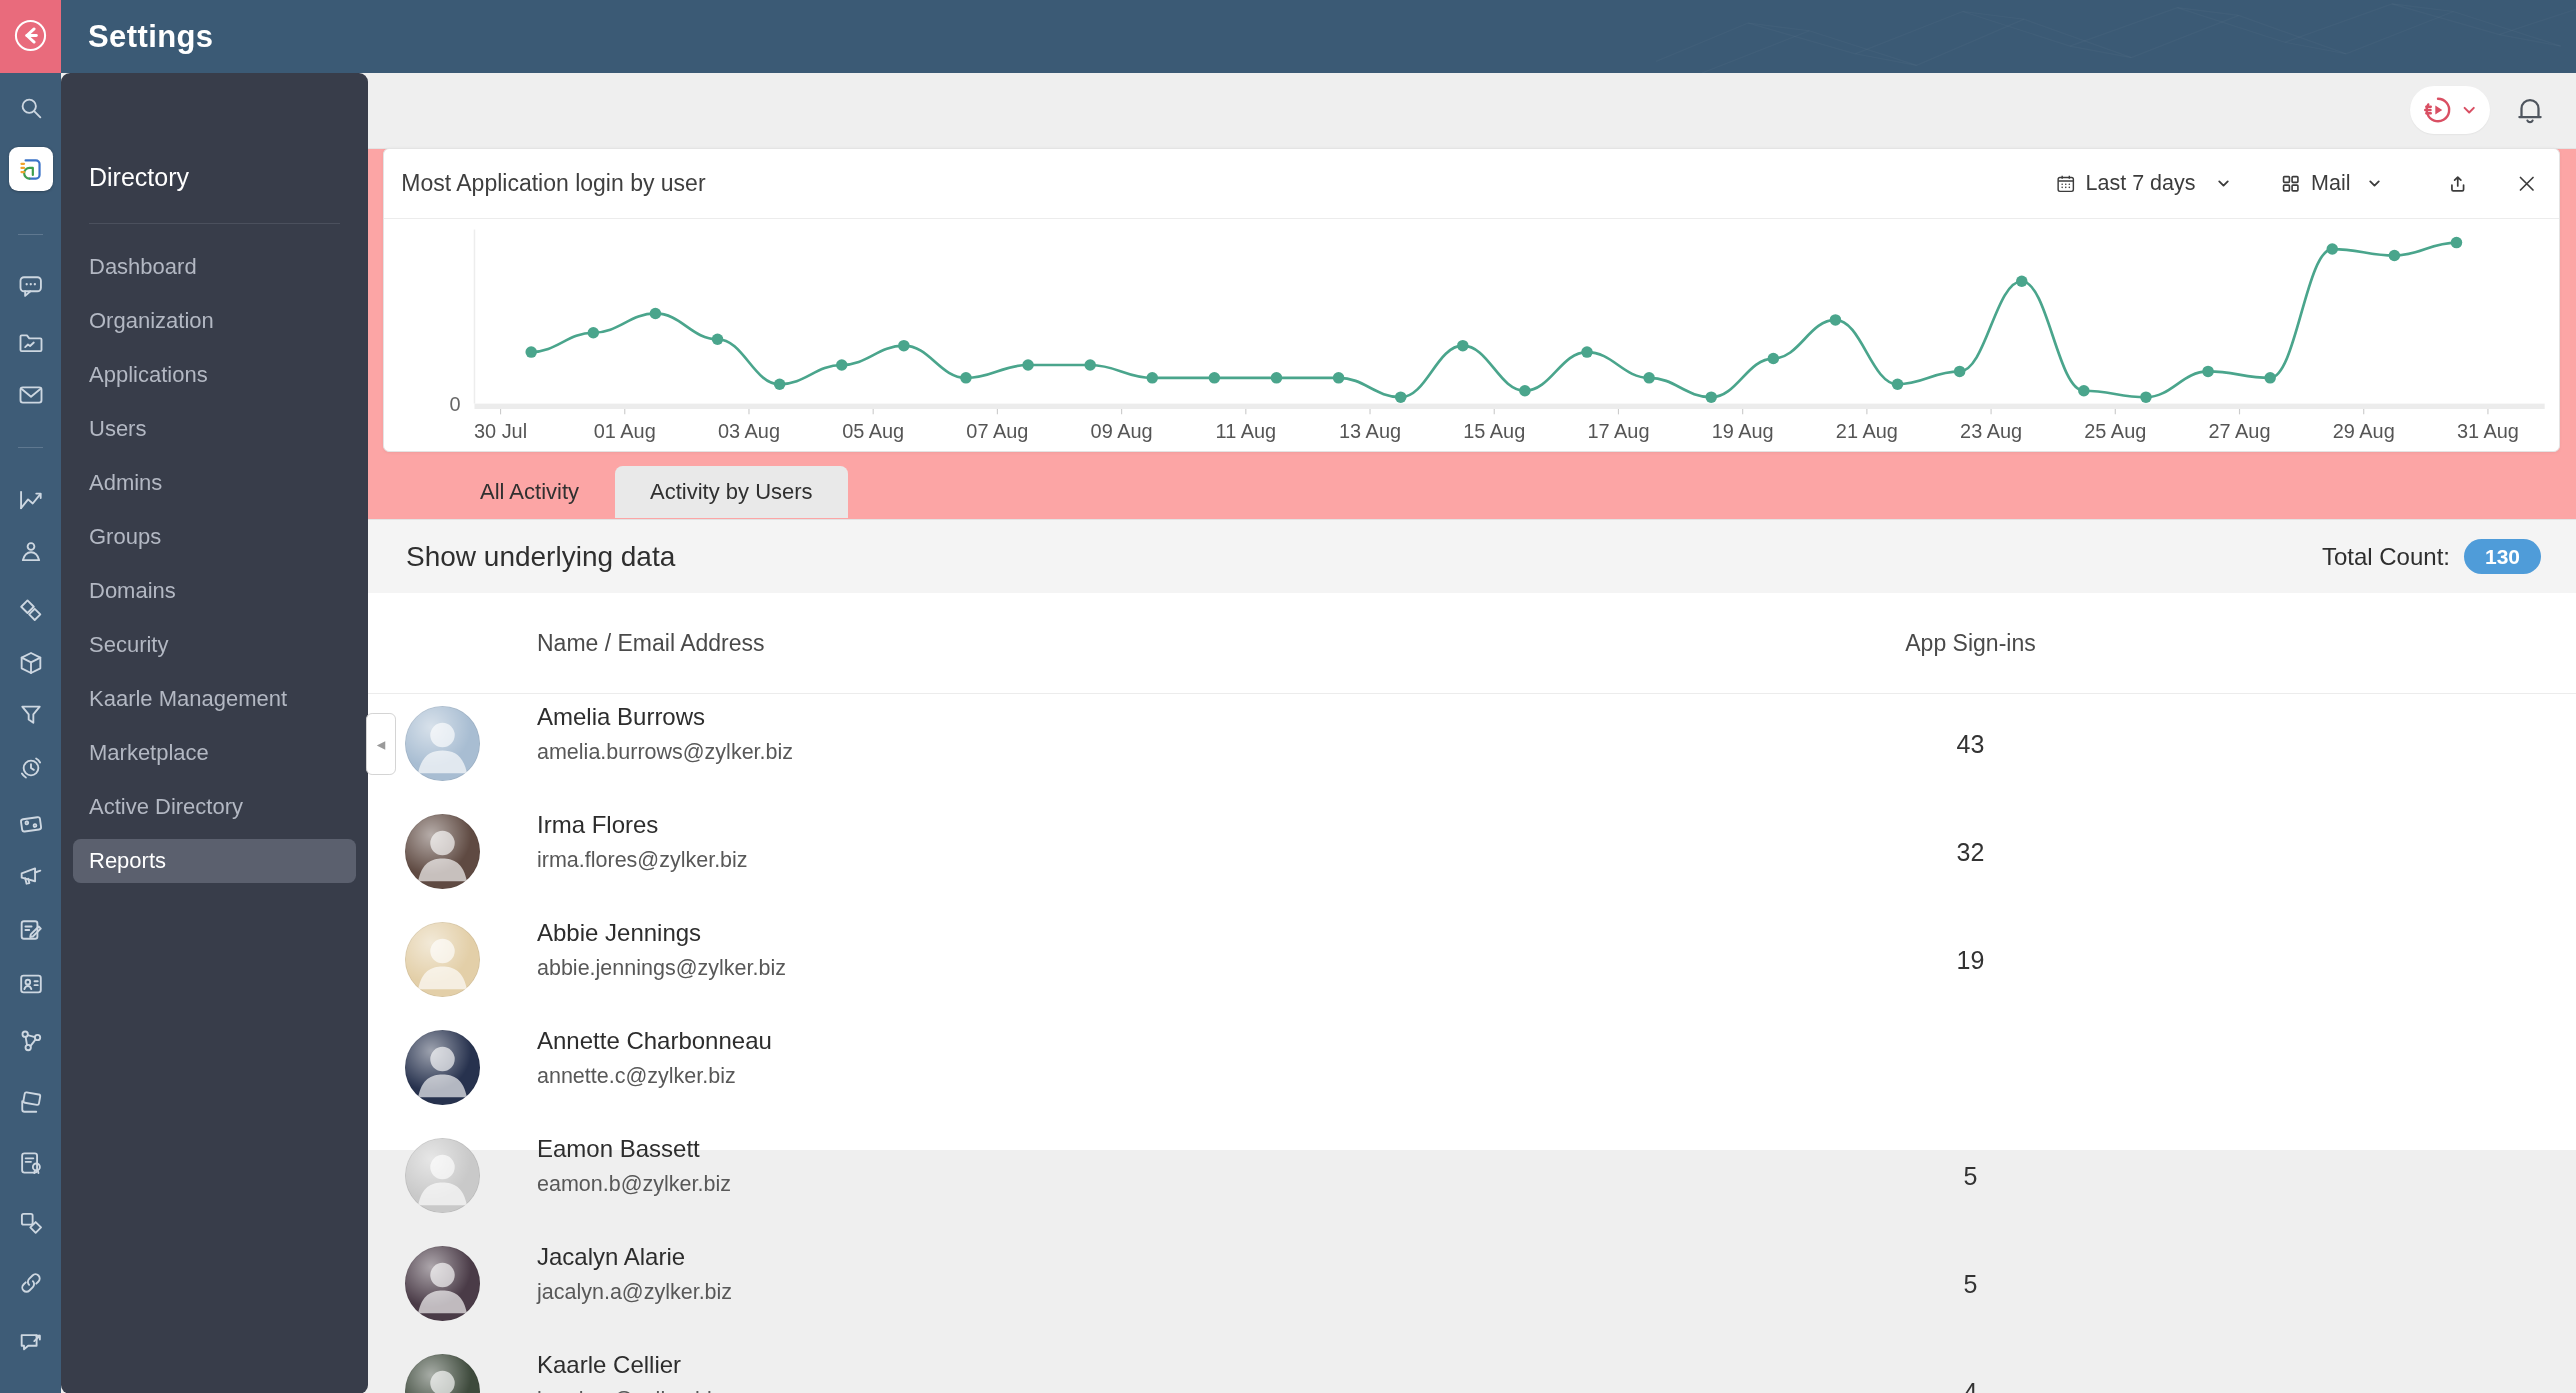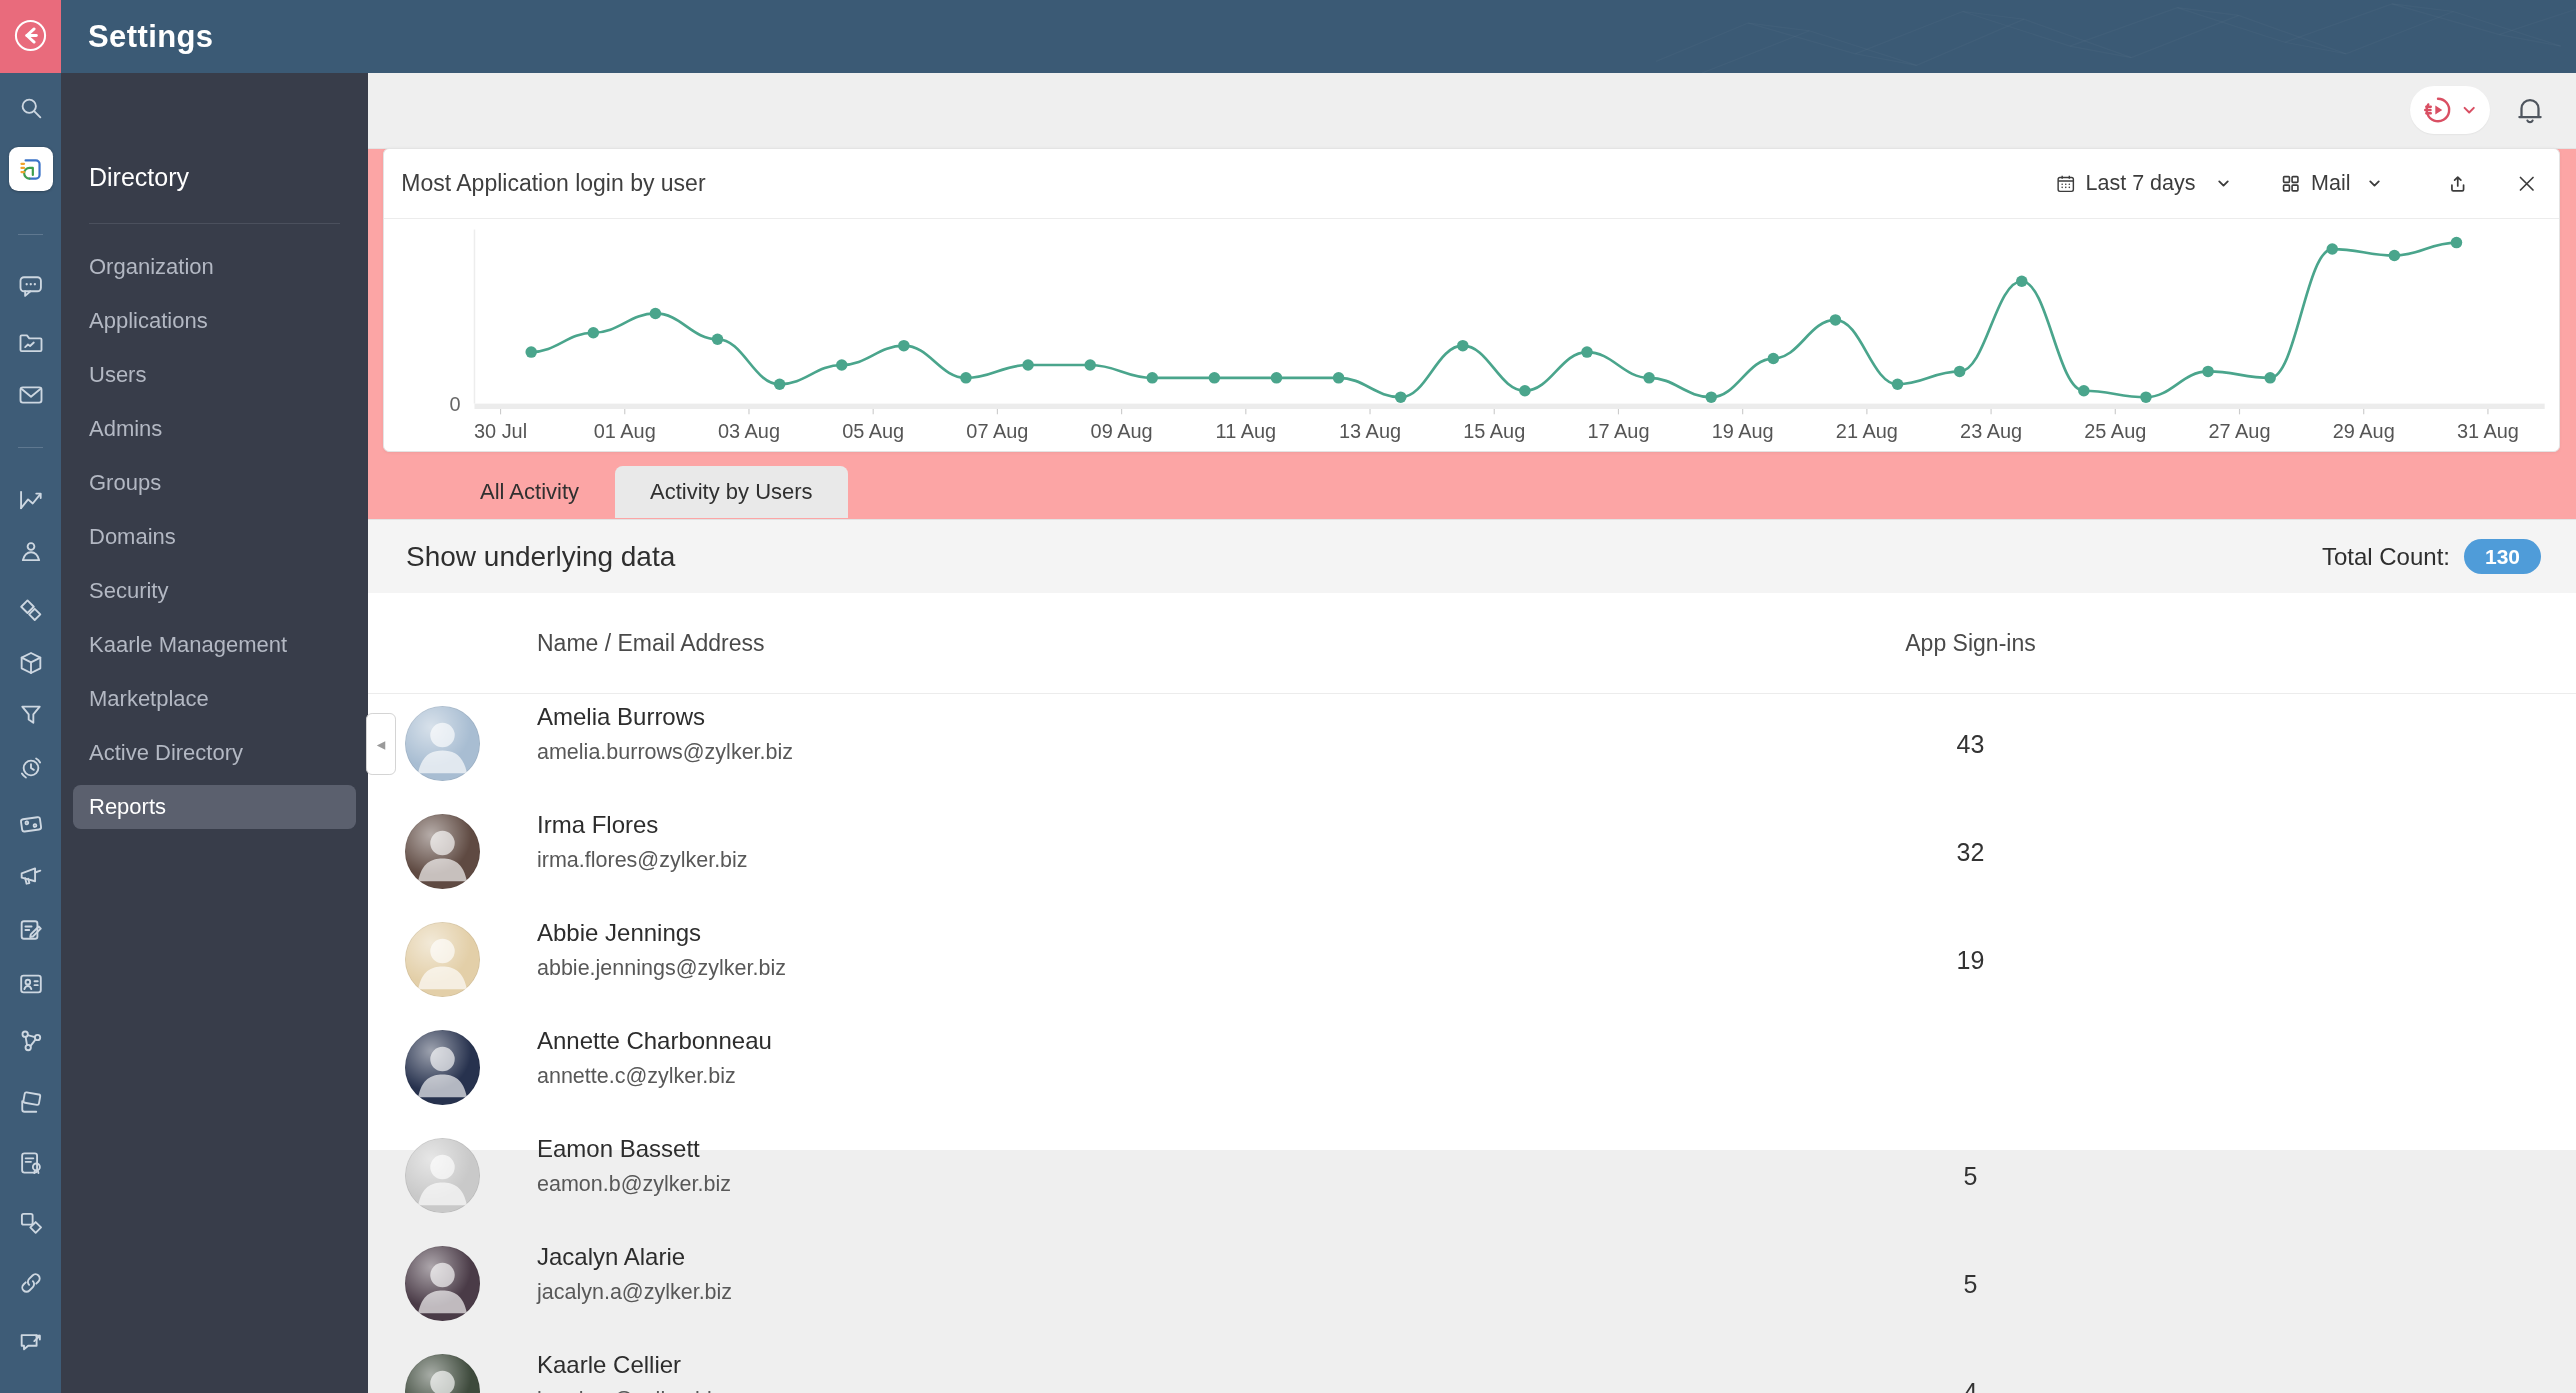--- a/index.html
+++ b/index.html
@@ -20,21 +20,21 @@
   .rail{position:absolute;left:0;top:73px;width:61px;height:1321px;background:#3e5c77;z-index:20;}
   .rail-item{position:absolute;left:0;width:61px;height:46px;display:flex;align-items:center;justify-content:center;
              color:#cdd7e1;cursor:pointer;}
   .rail-item svg{width:28px;height:28px;}
   .rail-divider{position:absolute;left:18.4px;width:24.5px;height:0;border-top:1.5px solid #5f7890;}
   .rail-active-box{width:44px;height:44px;background:#ffffff;border-radius:9.2px;
                    display:flex;align-items:center;justify-content:center;box-shadow:0 0.8px 2.3px rgba(0,0,0,.25);}
   .rail-active-box svg{width:31px;height:31px;}
 
   
-  .sidebar{position:absolute;left:61px;top:73px;width:307px;height:1321px;background:#383d4a;z-index:20;}
+  .sidebar{position:absolute;left:61px;top:73px;width:307px;height:1321px;background:#383d4a;z-index:20;border-radius:9px;}
   .sidebar-heading{position:absolute;left:28px;top:90px;color:#ffffff;font-size:25px;font-weight:400;}
   .sidebar-rule{position:absolute;left:28px;top:150px;width:251px;border-top:1.5px solid #4b505d;}
   .menu{position:absolute;left:0;top:167px;width:307px;}
   .menu-item{position:relative;height:54px;display:flex;align-items:center;padding-left:28px;
              color:#b3b8c3;font-size:22px;cursor:pointer;box-sizing:border-box;}
   .menu-item.selected{color:#ffffff;}
   .menu-item.selected::before{content:"";position:absolute;left:12.3px;right:12.3px;top:4.6px;bottom:4.6px;
              background:#5b606e;border-radius:7.7px;z-index:-1;}
   .menu-item span{position:relative;z-index:1;}
 
@@ -320,20 +320,23 @@
             <path d="M14.8 10.4 L19.6 5.8 M19.6 9 V5.8 H16.4"></path>
           </svg>
         </span>
       </div>
     </div>
 
   <div class="sidebar">
     <div class="sidebar-heading">Directory</div>
     <div class="sidebar-rule"></div>
     <div class="menu" id="menu">
+        <div class="menu-item">
+          <span>Dashboard</span>
+        </div>
         <div class="menu-item">
           <span>Organization</span>
         </div>
         <div class="menu-item">
           <span>Applications</span>
         </div>
         <div class="menu-item">
           <span>Users</span>
         </div>
         <div class="menu-item">

